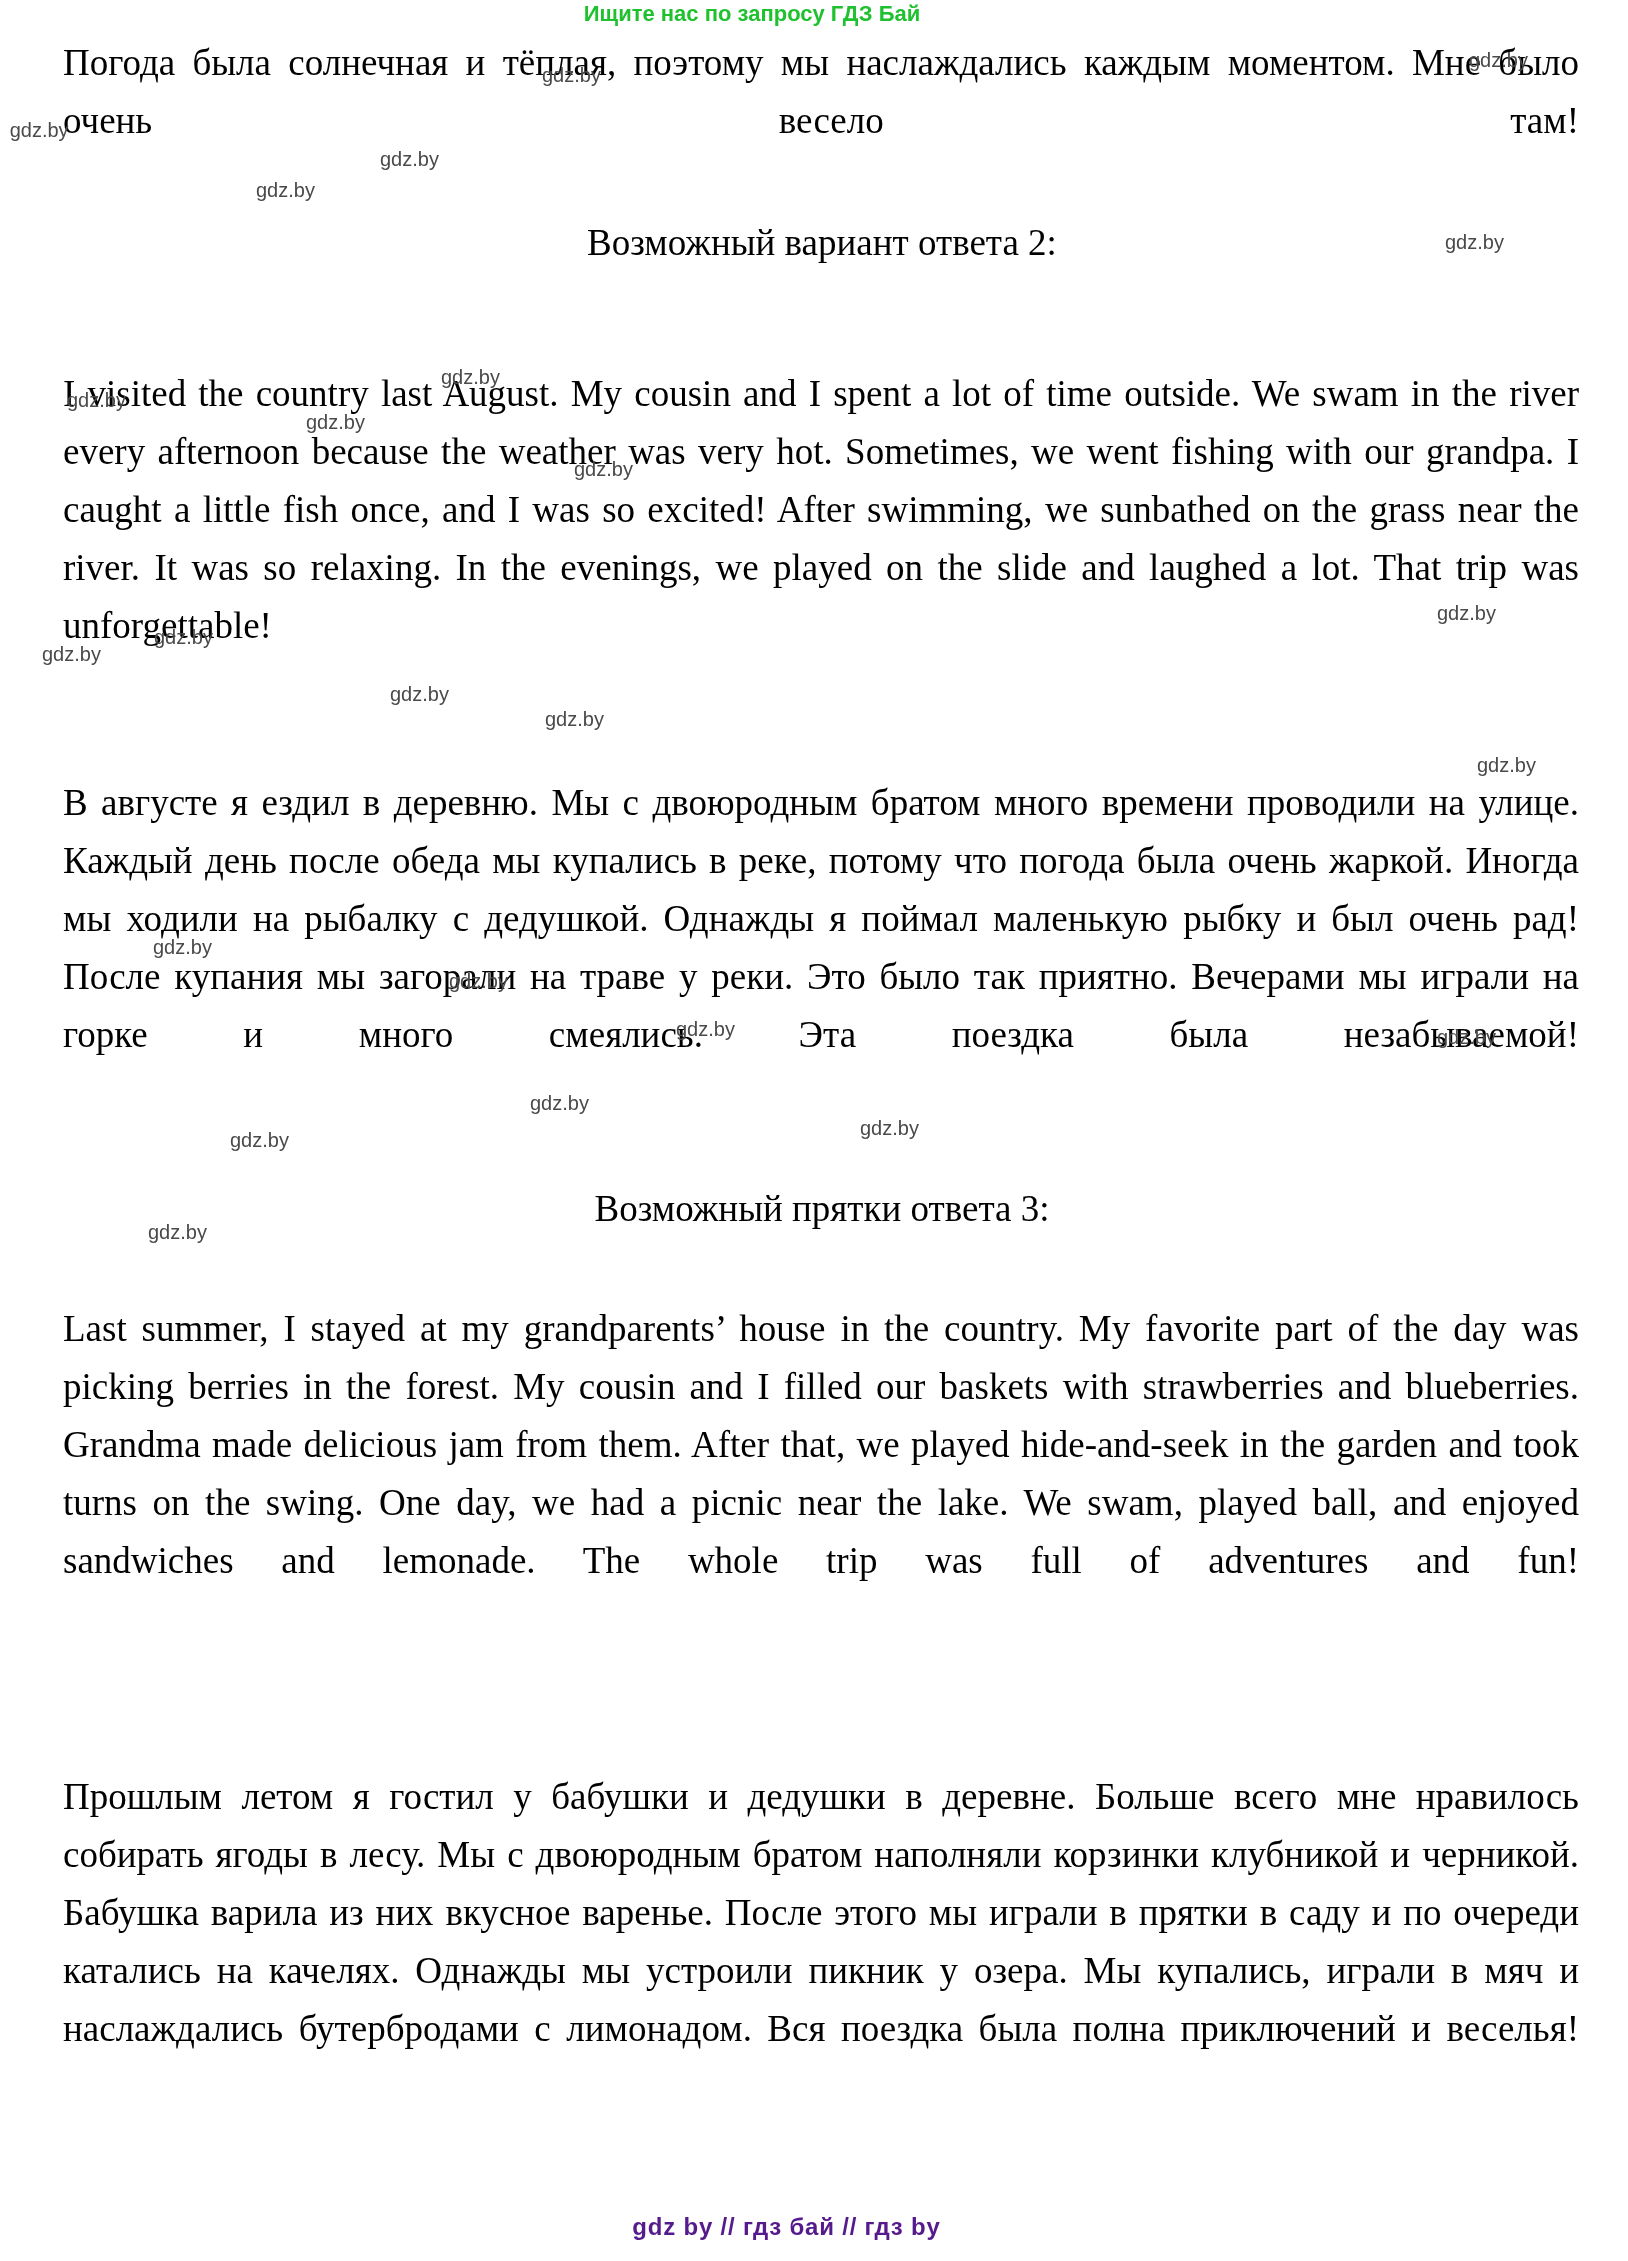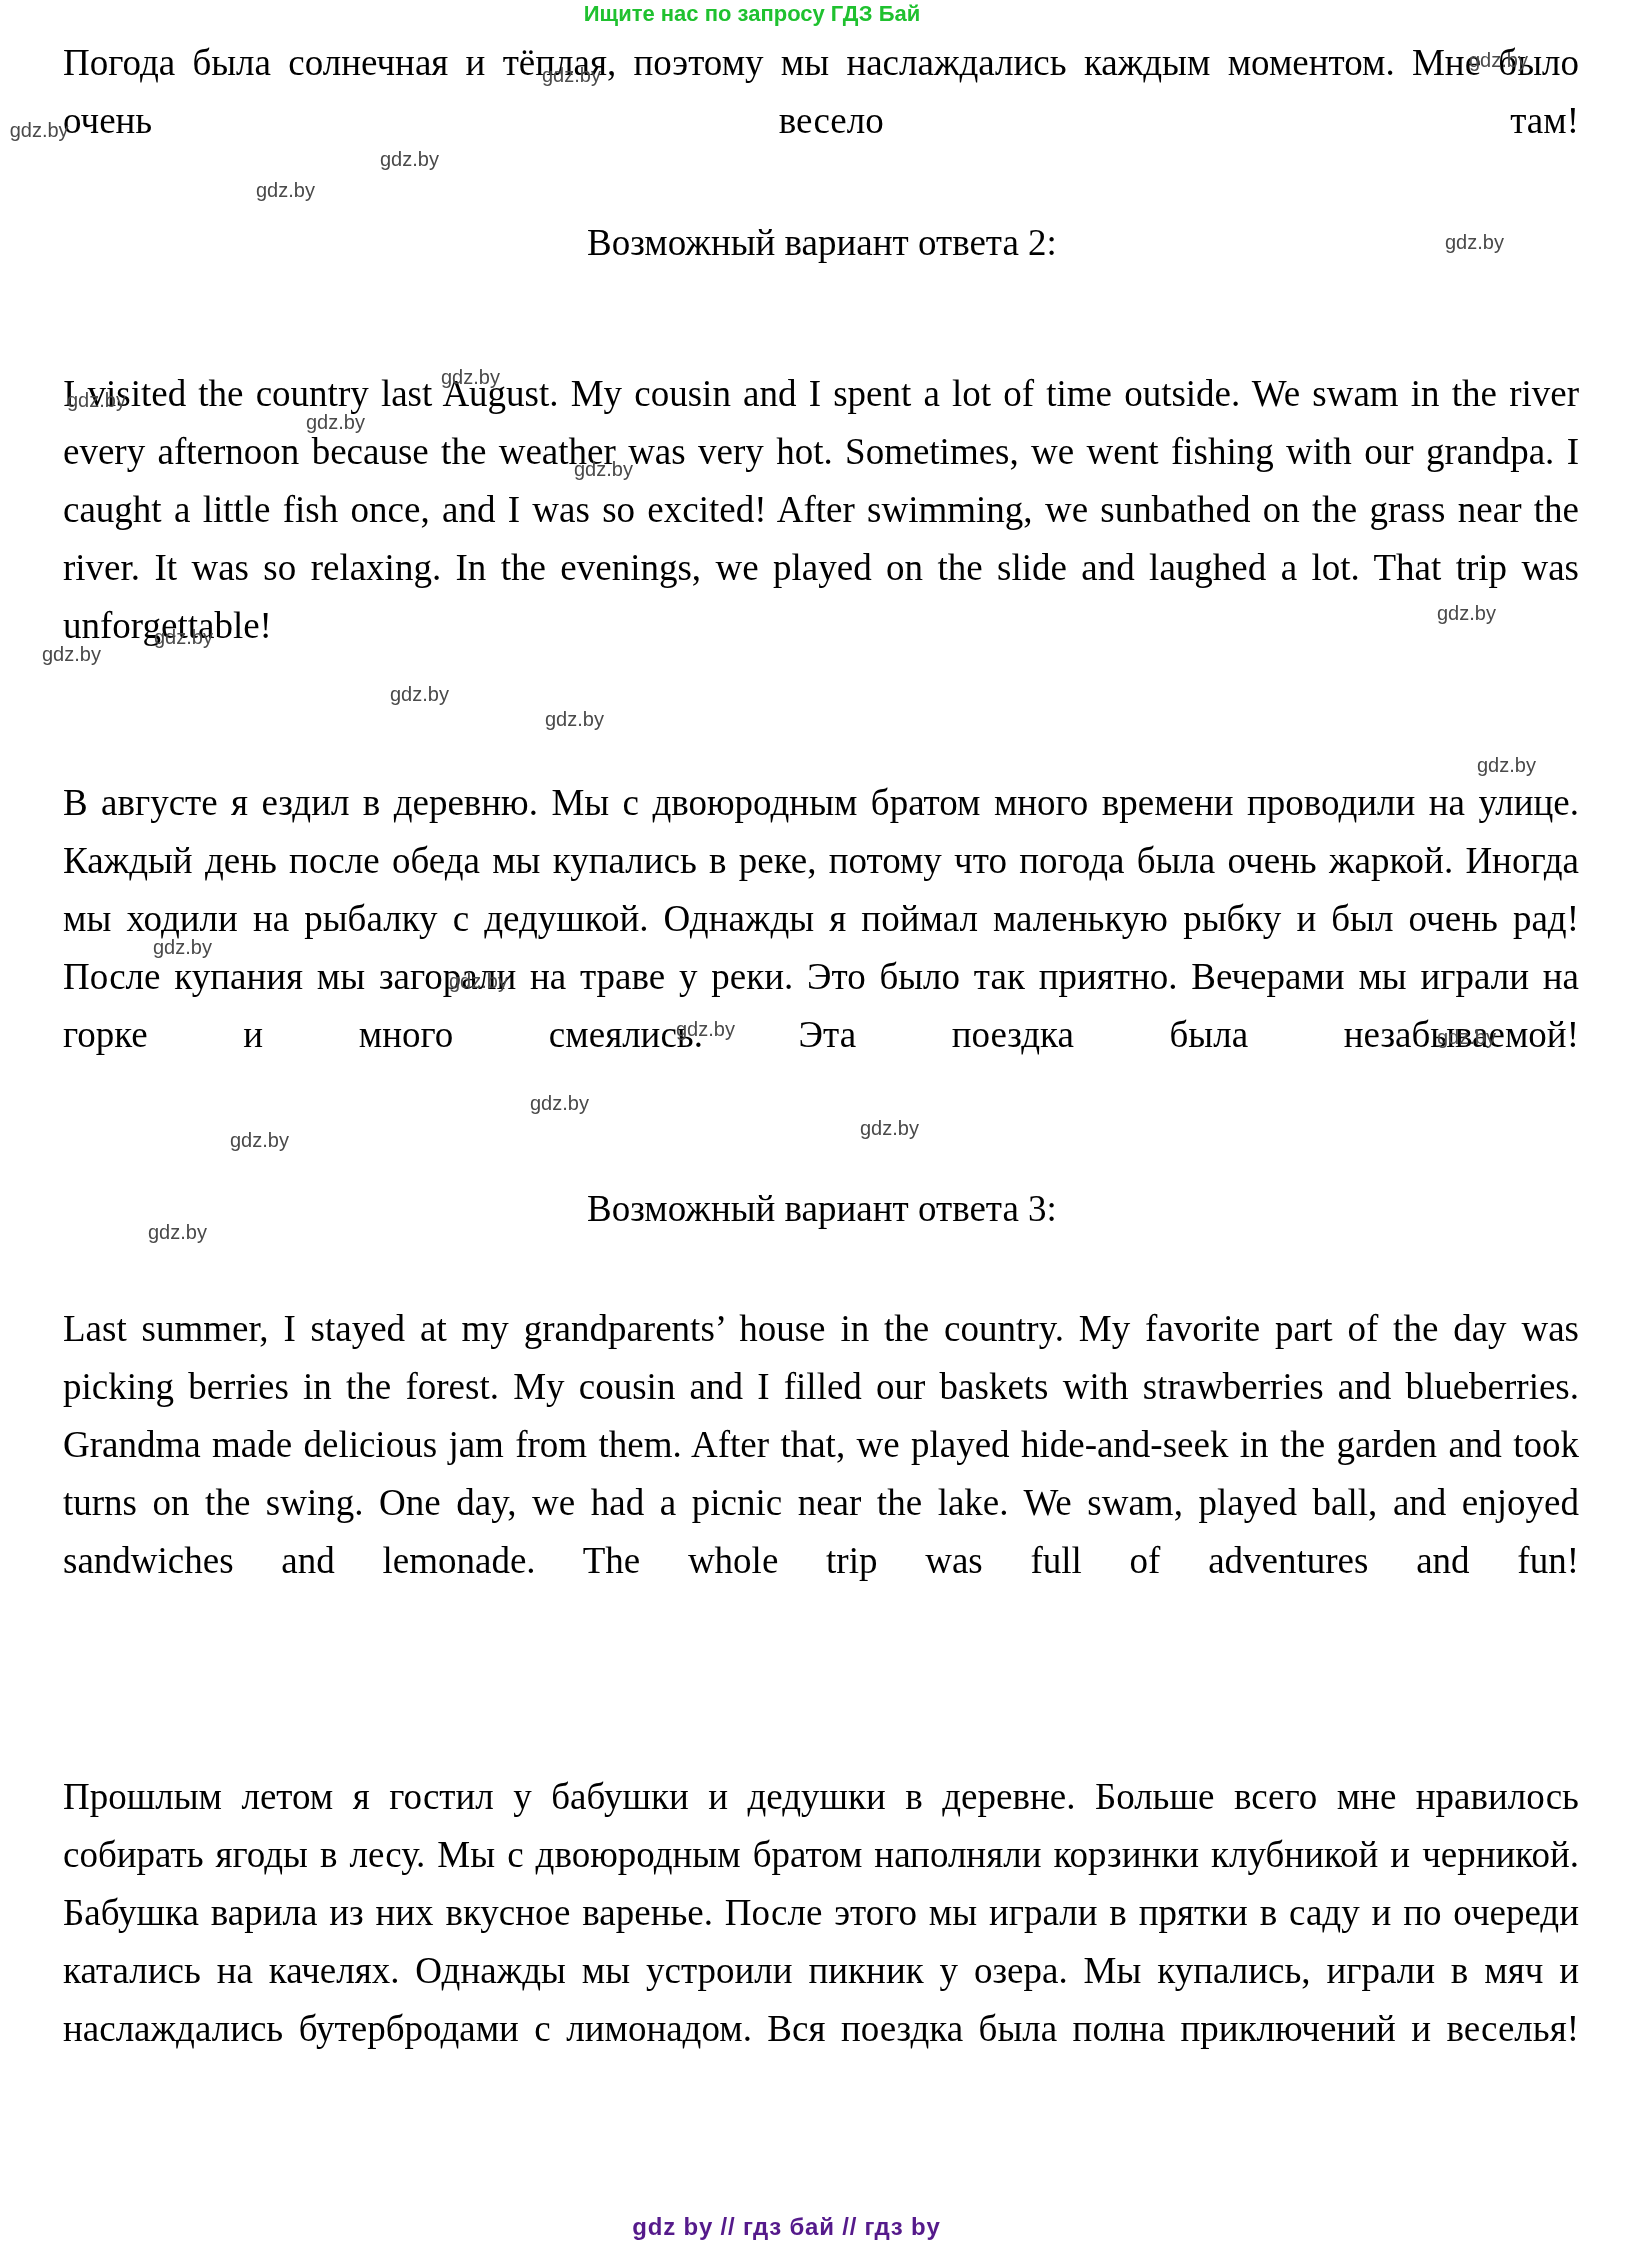--- a/index.html
+++ b/index.html
@@ -107,21 +107,21 @@
 
 <div id="page" style="background: rgb(255, 255, 255);">
 
   <div class="site-header" style="color: rgb(31, 193, 47);">Ищите нас по запросу ГДЗ Бай</div>
 
   <div class="content">
       <p class="para" style="top: 26px;">Погода была солнечная и тёплая, поэтому мы наслаждались каждым моментом. Мне было очень весело там!</p>
       <p class="label" style="top: 209px;">Возможный вариант ответа 2:</p>
       <p class="para" style="top: 357px;">I visited the country last August. My cousin and I spent a lot of time outside. We swam in the river every afternoon because the weather was very hot. Sometimes, we went fishing with our grandpa. I caught a little fish once, and I was so excited! After swimming, we sunbathed on the grass near the river. It was so relaxing. In the evenings, we played on the slide and laughed a lot. That trip was unforgettable!</p>
       <p class="para" style="top: 766px;">В августе я ездил в деревню. Мы с двоюродным братом много времени проводили на улице. Каждый день после обеда мы купались в реке, потому что погода была очень жаркой. Иногда мы ходили на рыбалку с дедушкой. Однажды я поймал маленькую рыбку и был очень рад! После купания мы загорали на траве у реки. Это было так приятно. Вечерами мы играли на горке и много смеялись. Эта поездка была незабываемой!</p>
-      <p class="label" style="top: 1175px;">Возможный вариант ответа 3:</p>
+      <p class="label" style="top: 1175px;">Возможный прятки ответа 3:</p>
       <p class="para" style="top: 1292px;">Last summer, I stayed at my grandparents’ house in the country. My favorite part of the day was picking berries in the forest. My cousin and I filled our baskets with strawberries and blueberries. Grandma made delicious jam from them. After that, we played hide-and-seek in the garden and took turns on the swing. One day, we had a picnic near the lake. We swam, played ball, and enjoyed sandwiches and lemonade. The whole trip was full of adventures and fun!</p>
       <p class="para" style="top: 1760px;">Прошлым летом я гостил у бабушки и дедушки в деревне. Больше всего мне нравилось собирать ягоды в лесу. Мы с двоюродным братом наполняли корзинки клубникой и черникой. Бабушка варила из них вкусное варенье. После этого мы играли в прятки в саду и по очереди катались на качелях. Однажды мы устроили пикник у озера. Мы купались, играли в мяч и наслаждались бутербродами с лимонадом. Вся поездка была полна приключений и веселья!</p>
     </div>
 
   <div class="site-footer" style="color: rgb(85, 26, 139);">gdz by  //  гдз бай  //  гдз by</div>
 
 <span class="wm" style="left: 1469px; top: 50px; color: rgb(74, 74, 74);">gdz.by</span>
     <span class="wm" style="left: 542px; top: 65px; color: rgb(74, 74, 74);">gdz.by</span>
     <span class="wm" style="left: 9.7px; top: 120px; color: rgb(74, 74, 74);">gdz.by</span>
     <span class="wm" style="left: 380px; top: 149px; color: rgb(74, 74, 74);">gdz.by</span>

